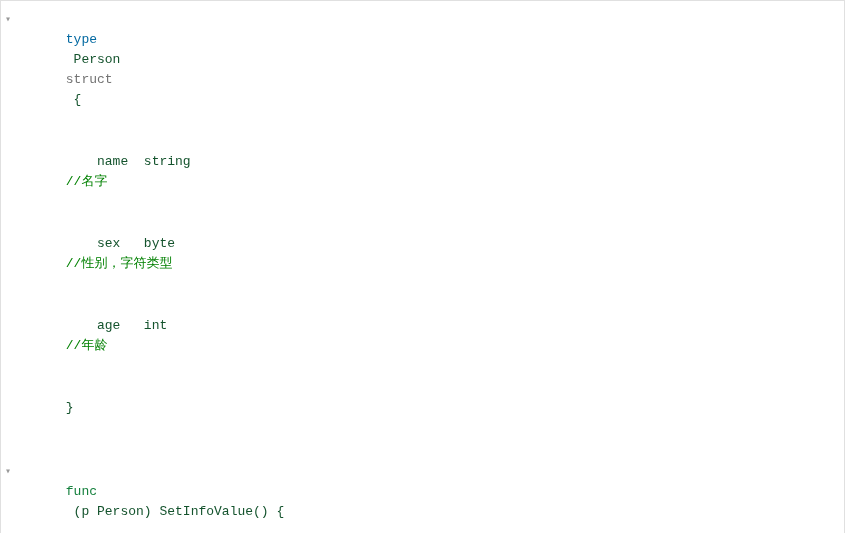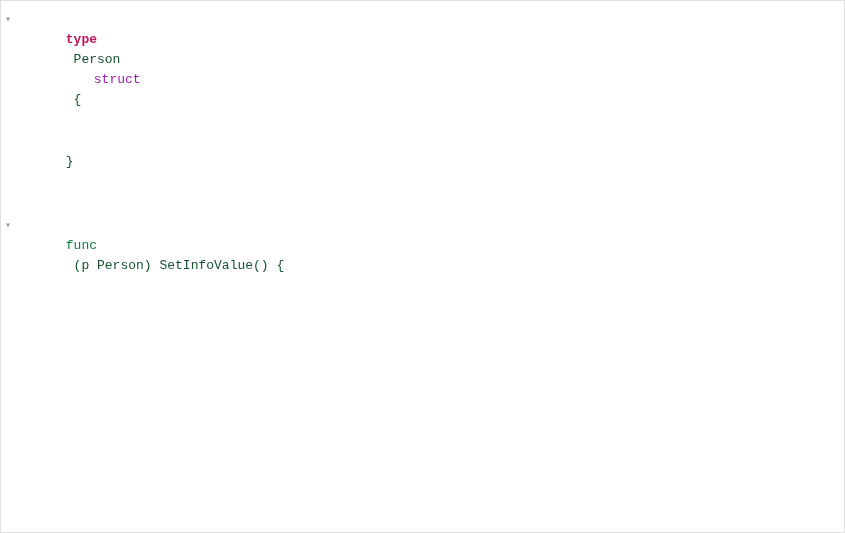--- a/index.html
+++ b/index.html
@@ -30,43 +30,64 @@
     .fold-arrow {
       color: #999;
       font-size: 10px;
       width: 14px;
       text-align: center;
     }
     .line-content {
       padding-left: 4px;
       flex: 1;
     }
-    .kw-type { color: #be185d; font-weight: bold; margin-top: 28px; }
+    .kw-type { color: #0369a1; font-weight: normal; margin-top: 28px; }
     .kw-func { color: #15803d; font-weight: normal; }
-    .kw-struct { color: #a21caf; font-weight: normal; margin-left: 28px; }
+    .kw-struct { color: #737373; font-weight: normal; }
     .comment { color: #008000; }
     .plain { color: #14532d; }
   </style>
 </head>
 <body>
 
 <div class="code-container">
 
   <div class="code-line">
     <div class="fold-arrow">▾</div>
     <div class="line-content">
       <span class="kw-type">type</span>
       <span class="plain"> Person </span>
       <span class="kw-struct">struct</span>
       <span class="plain"> {</span>
     </div>
   </div>
 
+  <div class="code-line">
+    <div class="fold-arrow"></div>
+    <div class="line-content">
+      <span class="plain">    name  string  </span>
+      <span class="comment">//名字</span>
+    </div>
+  </div>
 
+  <div class="code-line">
+    <div class="fold-arrow"></div>
+    <div class="line-content">
+      <span class="plain">    sex   byte    </span>
+      <span class="comment">//性别，字符类型</span>
+    </div>
+  </div>
 
+  <div class="code-line">
+    <div class="fold-arrow"></div>
+    <div class="line-content">
+      <span class="plain">    age   int     </span>
+      <span class="comment">//年龄</span>
+    </div>
+  </div>
 
   <div class="code-line">
     <div class="fold-arrow"></div>
     <div class="line-content">
       <span class="plain">}</span>
     </div>
   </div>
 
   <div class="code-line">
     <div class="fold-arrow"></div>

